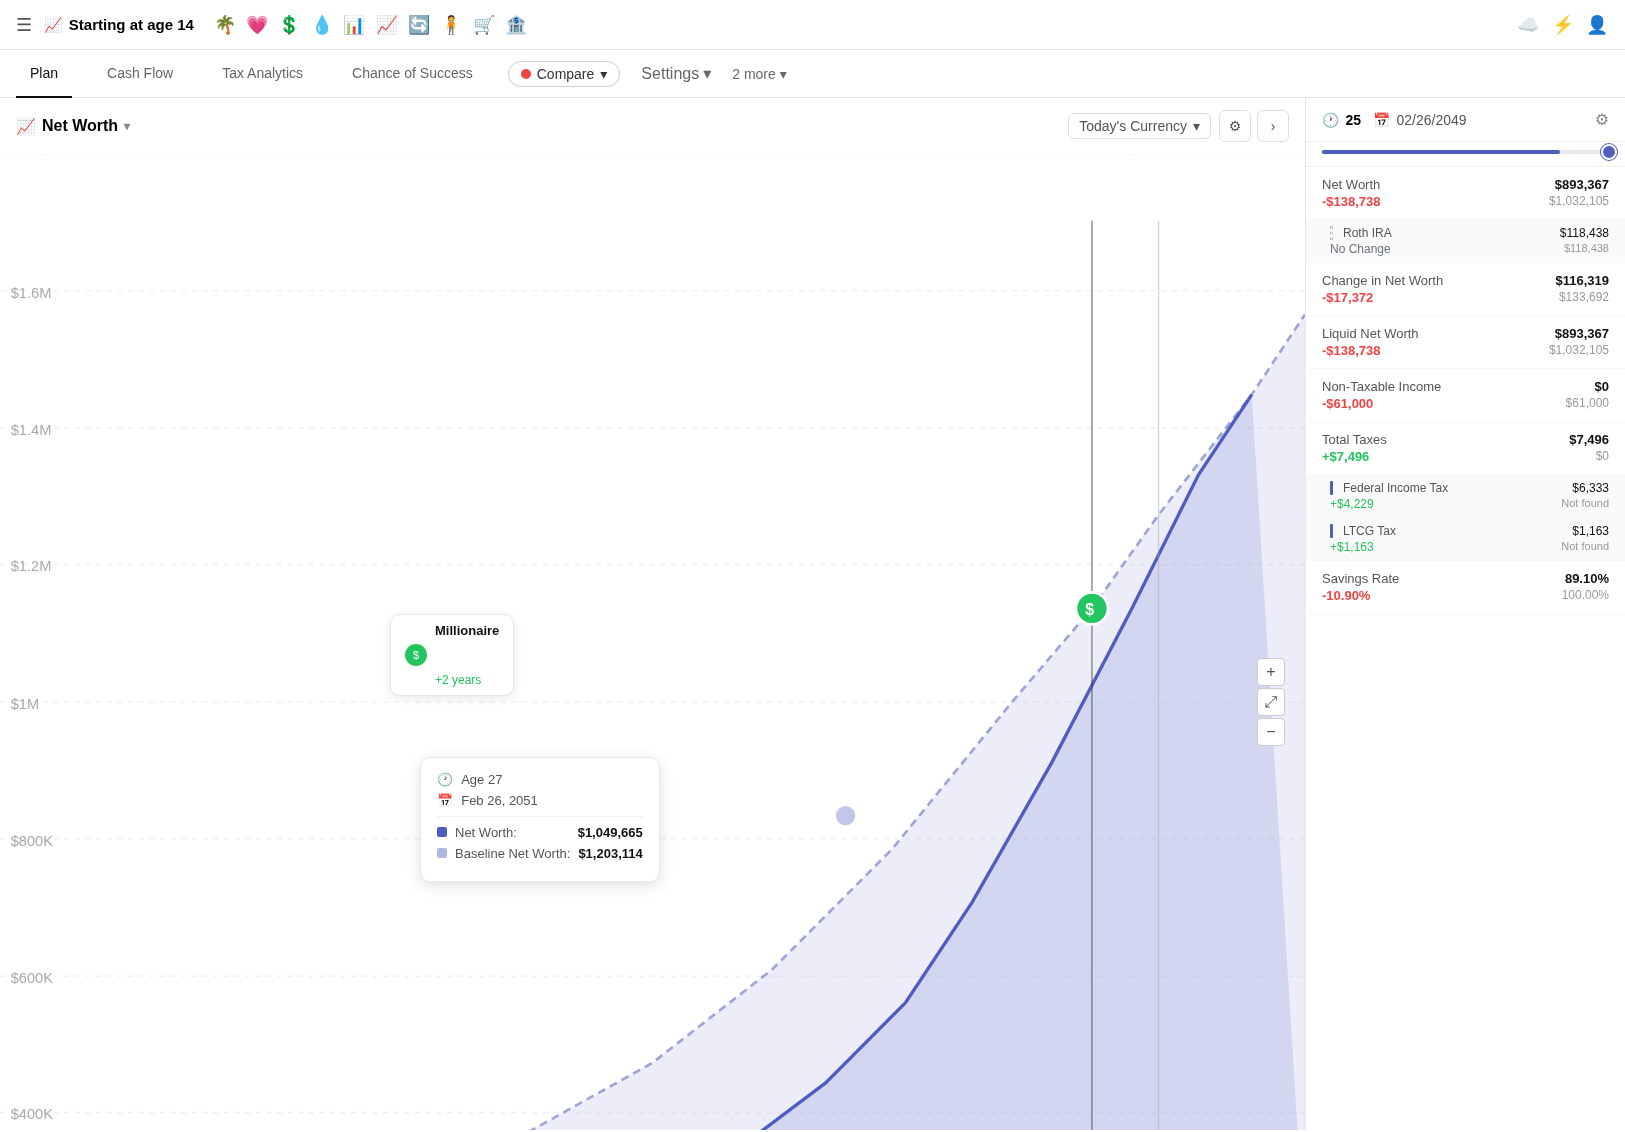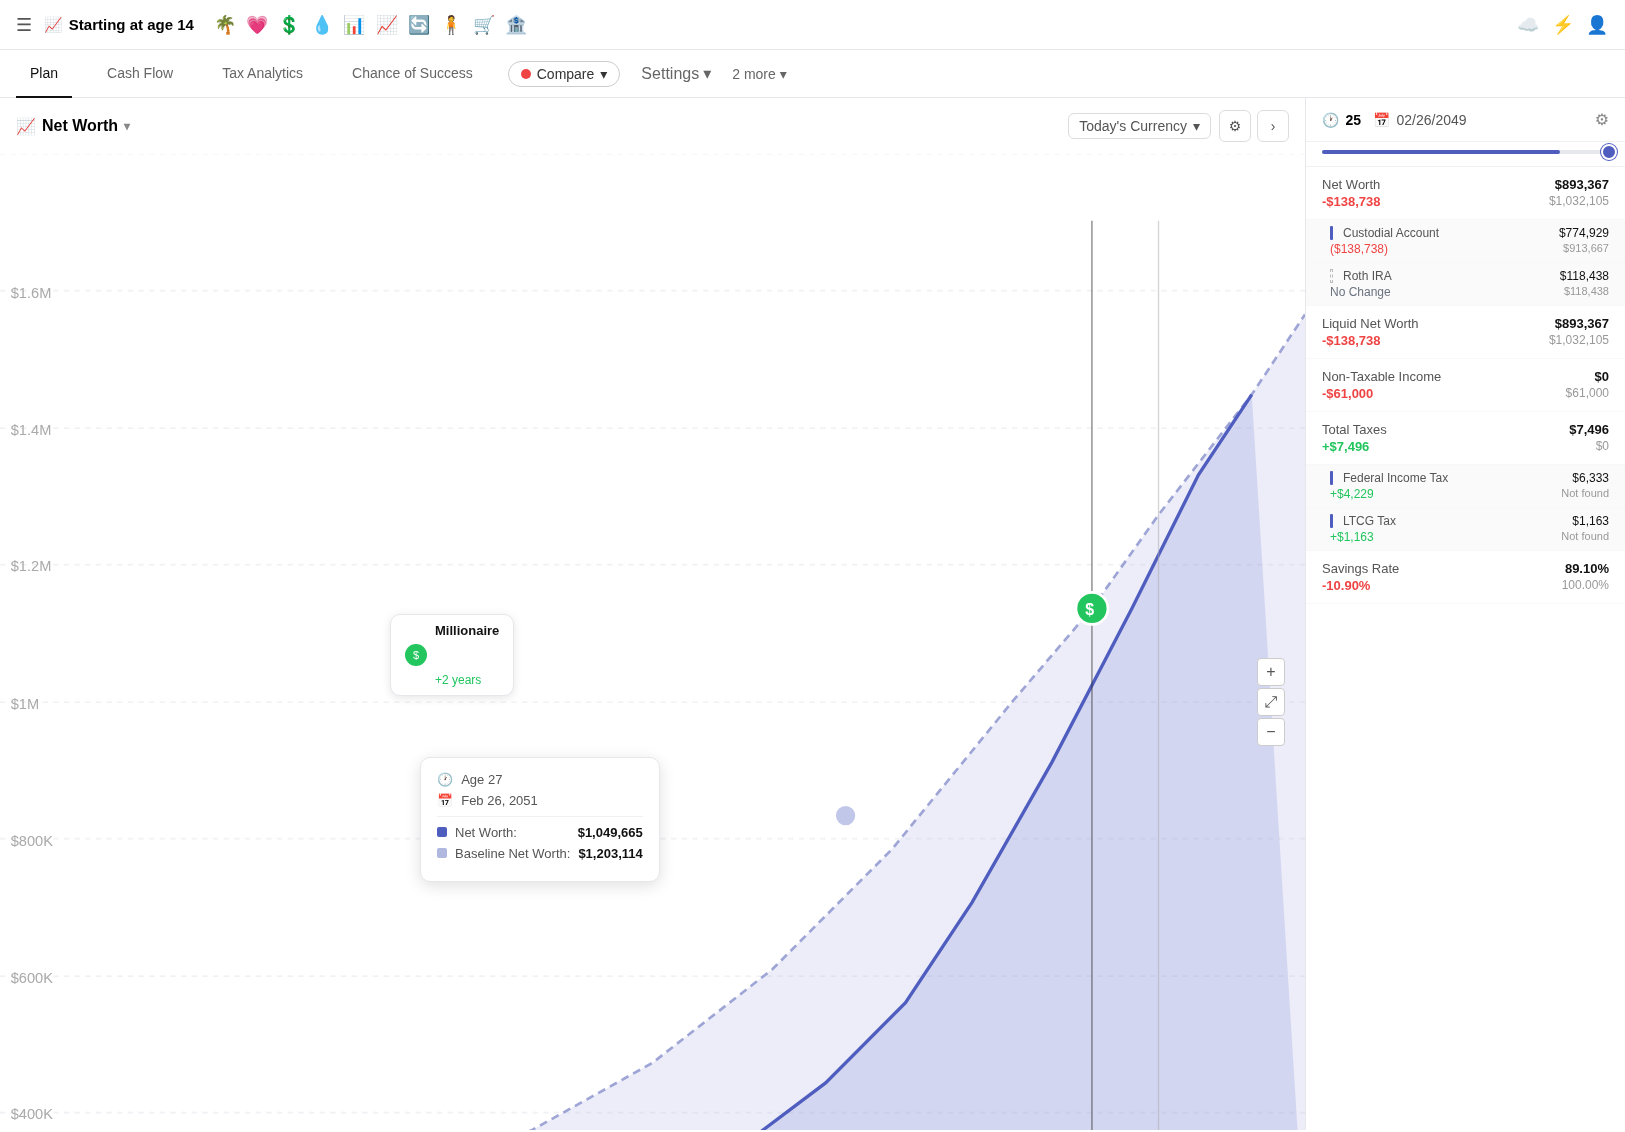--- a/index.html
+++ b/index.html
@@ -352,38 +352,38 @@
         <span class="metric-name">Net Worth</span>
         <span class="metric-change change-neg">-$138,738</span>
       </div>
       <div class="metric-right">
         <span class="metric-val">$893,367</span>
         <span class="metric-base">$1,032,105</span>
       </div>
     </div>
         <div class="sub-metric">
         <div class="sub-metric-left">
-          <span class="sub-metric-name"><span style="display:inline-block;width:3px;height:14px;background:#4f5dbf;border-radius:1px;margin-right:4px;vertical-align:middle"></span>Custodial Account</span>
-          <span class="sub-metric-change change-neg">($138,738)</span>
-        </div>
-        <div class="sub-metric-right">
-          <span class="sub-metric-val">$774,929</span>
-          <span class="sub-metric-base">$913,667</span>
-        </div>
-      </div>
-        <div class="sub-metric">
-        <div class="sub-metric-left">
           <span class="sub-metric-name"><span style="display:inline-block;width:3px;height:14px;border:1px dashed #bbb;border-radius:1px;margin-right:4px;vertical-align:middle"></span>Roth IRA</span>
           <span class="sub-metric-change change-neutral">No Change</span>
         </div>
         <div class="sub-metric-right">
           <span class="sub-metric-val">$118,438</span>
           <span class="sub-metric-base">$118,438</span>
         </div>
       </div>
+        <div class="metric-row">
+      <div class="metric-left">
+        <span class="metric-name">Change in Net Worth</span>
+        <span class="metric-change change-neg">-$17,372</span>
+      </div>
+      <div class="metric-right">
+        <span class="metric-val">$116,319</span>
+        <span class="metric-base">$133,692</span>
+      </div>
+    </div>
         <div class="metric-row">
       <div class="metric-left">
         <span class="metric-name">Liquid Net Worth</span>
         <span class="metric-change change-neg">-$138,738</span>
       </div>
       <div class="metric-right">
         <span class="metric-val">$893,367</span>
         <span class="metric-base">$1,032,105</span>
       </div>
     </div>

